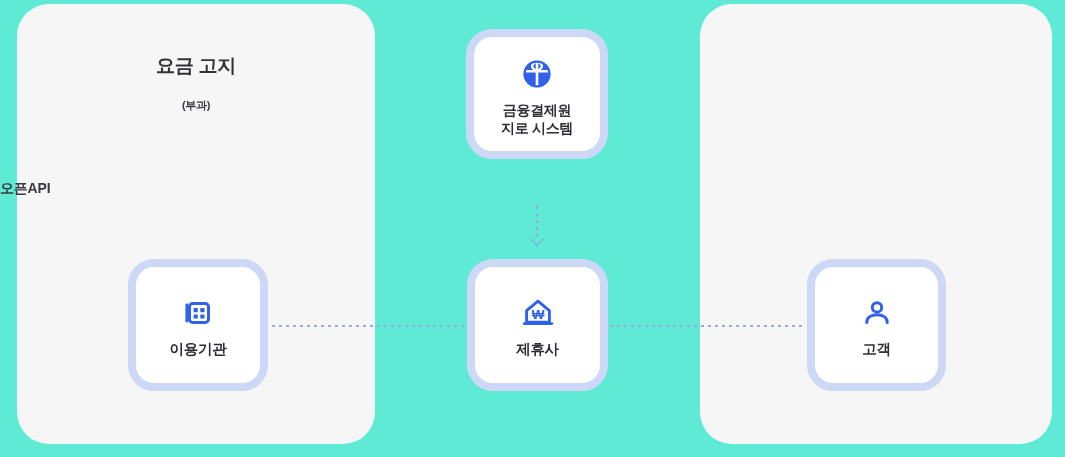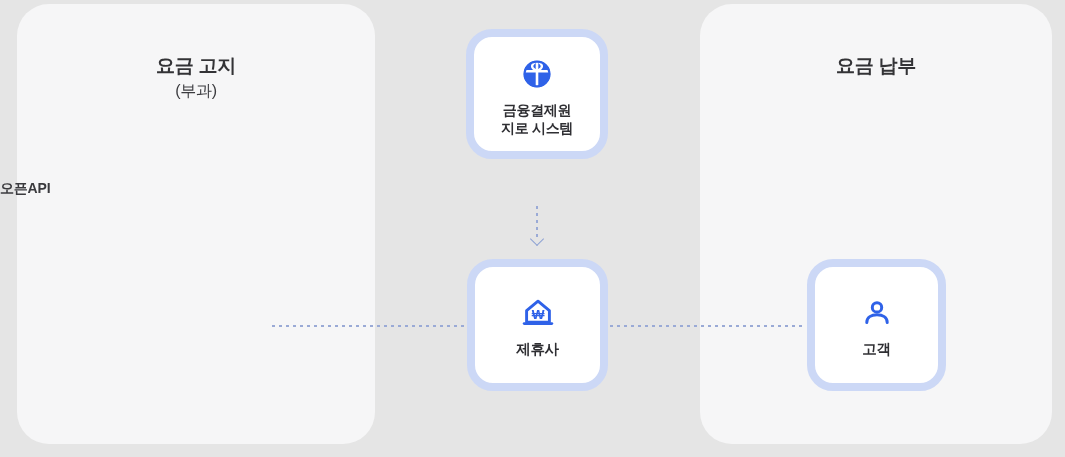--- a/index.html
+++ b/index.html
@@ -10,21 +10,21 @@
   }
   body {
     font-family: "Liberation Sans", "DejaVu Sans", sans-serif;
     -webkit-font-smoothing: antialiased;
   }
 
   #stage {
     position: relative;
     width: 1065px;
     height: 457px;
-    background: #e5e5e5;
+    background: #5eead4;
     overflow: hidden;
   }
 
   
   .panel {
     position: absolute;
     top: 4px;
     height: 440px;
     background: #f6f6f7;
     border-radius: 32px;
@@ -41,23 +41,23 @@
     pointer-events: none;
   }
   .panel-title {
     font-size: 19px;
     font-weight: 700;
     color: #333336;
     letter-spacing: -0.3px;
     line-height: 1.25;
   }
   .panel-sub {
-    margin-top: 3px;
-    font-size: 16px;
-    font-weight: 400;
+    margin-top: 21px;
+    font-size: 11px;
+    font-weight: 700;
     color: #3b3b3f;
     letter-spacing: -0.3px;
     line-height: 1.25;
   }
 
   
   .h-connector {
     position: absolute;
     top: 325px;
     height: 2px;
@@ -152,21 +152,20 @@
 
   <div class="panel left">
     <div class="panel-head">
       <div class="panel-title">요금 고지</div>
       <div class="panel-sub">(부과)</div>
     </div>
   </div>
 
   <div class="panel right">
     <div class="panel-head">
-      <div class="panel-title">요금 납부</div>
     </div>
   </div>
 
   <div class="h-connector c1"></div>
   <div class="h-connector c2"></div>
 
   <div class="openapi-label">오픈API</div>
 
   <div class="v-arrow"></div>
 
@@ -185,20 +184,33 @@
           <path d="M17 3.5 C 10.5 8, 10.5 11, 17 14.2" fill="none" stroke="#ffffff" stroke-width="2.4"></path>
           <path d="M17 3.5 C 23.5 8, 23.5 11, 17 14.2" fill="none" stroke="#ffffff" stroke-width="2.4"></path>
         </g>
         <circle cx="17" cy="17" r="12.4" fill="none" stroke="#2f62e8" stroke-width="2.3"></circle>
       </svg>
     </div>
     <div class="node-label">금융결제원
 지로 시스템</div>
   </div>
 
+  <div class="node" id="node-agency">
+    <div class="node-icon">
+      <svg width="32" height="32" viewBox="0 0 32 32" aria-hidden="true">
+        <rect x="7.5" y="6.5" width="19" height="19" rx="3.2" fill="none" stroke="#2f62e8" stroke-width="3"></rect>
+        <rect x="3.4" y="6.5" width="3.1" height="19" rx="1.4" fill="#2f62e8"></rect>
+        <rect x="11.6" y="11.0" width="4.2" height="4.2" rx="0.6" fill="#2f62e8"></rect>
+        <rect x="18.3" y="11.0" width="4.2" height="4.2" rx="0.6" fill="#2f62e8"></rect>
+        <rect x="11.6" y="17.4" width="4.2" height="4.2" rx="0.6" fill="#2f62e8"></rect>
+        <rect x="18.3" y="17.4" width="4.2" height="4.2" rx="0.6" fill="#2f62e8"></rect>
+      </svg>
+    </div>
+    <div class="node-label">이용기관</div>
+  </div>
 
   <div class="node" id="node-partner">
     <div class="node-icon">
       <svg width="34" height="34" viewBox="0 0 34 34" aria-hidden="true">
         <path d="M5.6 14.6 L17 5.2 L28.4 14.6 L28.4 26.2 L5.6 26.2 Z" fill="none" stroke="#2f62e8" stroke-width="2.9" stroke-linejoin="round"></path>
         <path d="M3.2 27.6 L30.8 27.6" stroke="#2f62e8" stroke-width="2.9" stroke-linecap="round"></path>
         <text x="17" y="23.2" text-anchor="middle" font-family="'Liberation Sans', sans-serif" font-size="13.5" font-weight="bold" fill="#2f62e8">₩</text>
       </svg>
     </div>
     <div class="node-label">제휴사</div>

